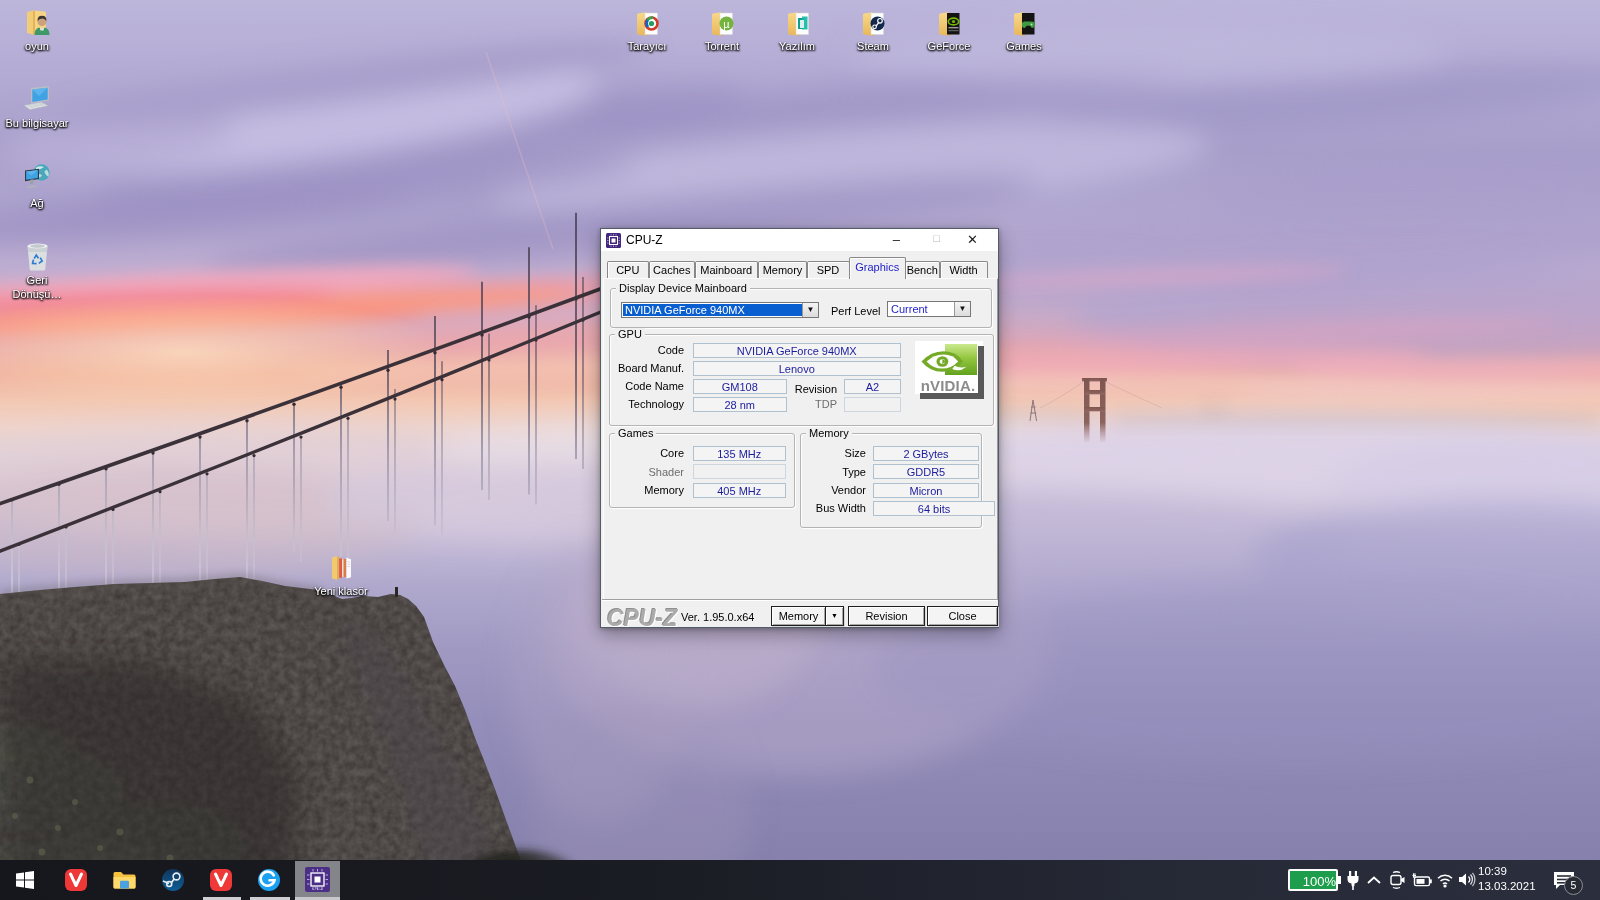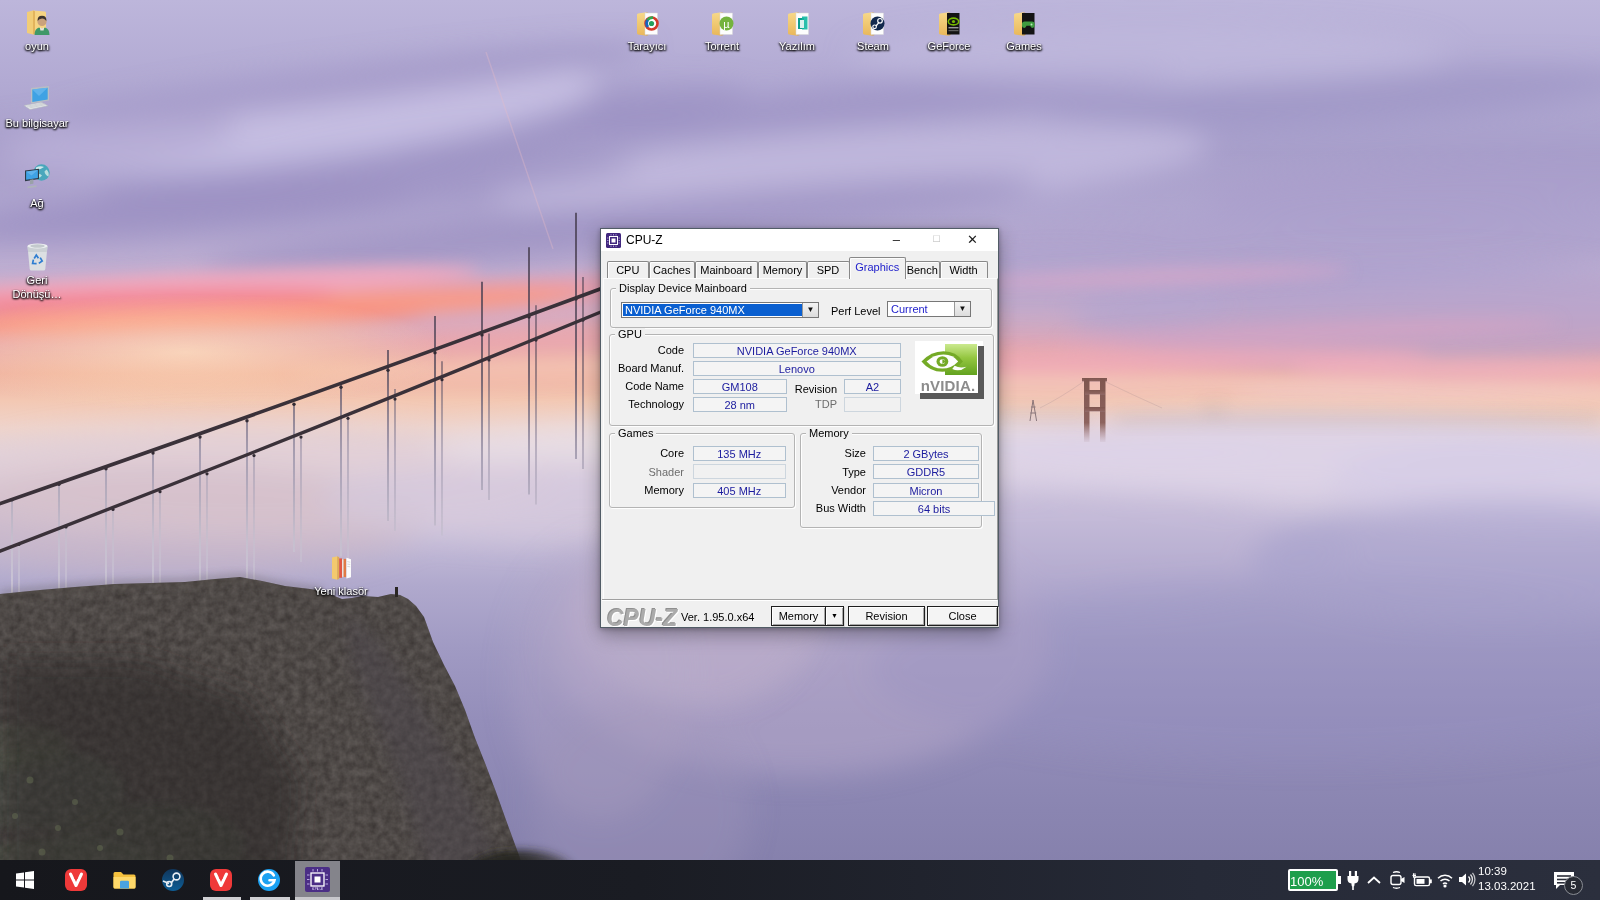--- a/index.html
+++ b/index.html
@@ -561,21 +561,21 @@
         <line x1="20.5" y1="17" x2="23" y2="17"></line>
 <line x1="8" y1="2" x2="8" y2="4.5"></line>
         <line x1="12.5" y1="2" x2="12.5" y2="4.5"></line>
         <line x1="17" y1="2" x2="17" y2="4.5"></line>
 <line x1="8" y1="20.5" x2="8" y2="23"></line>
         <line x1="12.5" y1="20.5" x2="12.5" y2="23"></line>
         <line x1="17" y1="20.5" x2="17" y2="23"></line>
       </g>
 <text x="12.5" y="22.5" font-size="3.4" fill="#cfc3ea" text-anchor="middle" font-family="Liberation Sans">CPU-Z</text>
     </svg></div>
-<div class="a" style="left:1288px;top:869px;width:50px;height:22px;border:2px solid #fff;border-radius:2px;background:#1e9e4c;color:#fff;font-size:13px;text-align:left;line-height:21px;box-sizing:border-box">100%</div>
+<div class="a" style="left:1288px;top:869px;width:50px;height:22px;border:2px solid #fff;border-radius:2px;background:#1e9e4c;color:#fff;font-size:13px;text-align:right;line-height:21px;box-sizing:border-box">100%</div>
 <div class="a" style="left:1338px;top:876px;width:3px;height:8px;background:#fff"></div>
 
 <svg class="a" style="left:1345px;top:871px" width="16" height="19" viewBox="0 0 16 19" fill="#fff">
 <rect x="4" y="0" width="2.2" height="5"></rect>
     <rect x="9.8" y="0" width="2.2" height="5"></rect>
 <path d="M2.5,5 L13.5,5 L13.5,8 Q13.5,12 9.5,12.6 L9.5,14 Q9.5,15.5 8,15.5 Q6.5,15.5 6.5,14 L6.5,12.6 Q2.5,12 2.5,8 Z"></path>
 <rect x="7.2" y="15" width="1.6" height="4"></rect>
   </svg>
 <svg class="a" style="left:1366px;top:875px" width="16" height="10" viewBox="0 0 16 10">
 <path d="M2,8 L8,2.5 L14,8" stroke="#fff" stroke-width="1.8" fill="none"></path>

